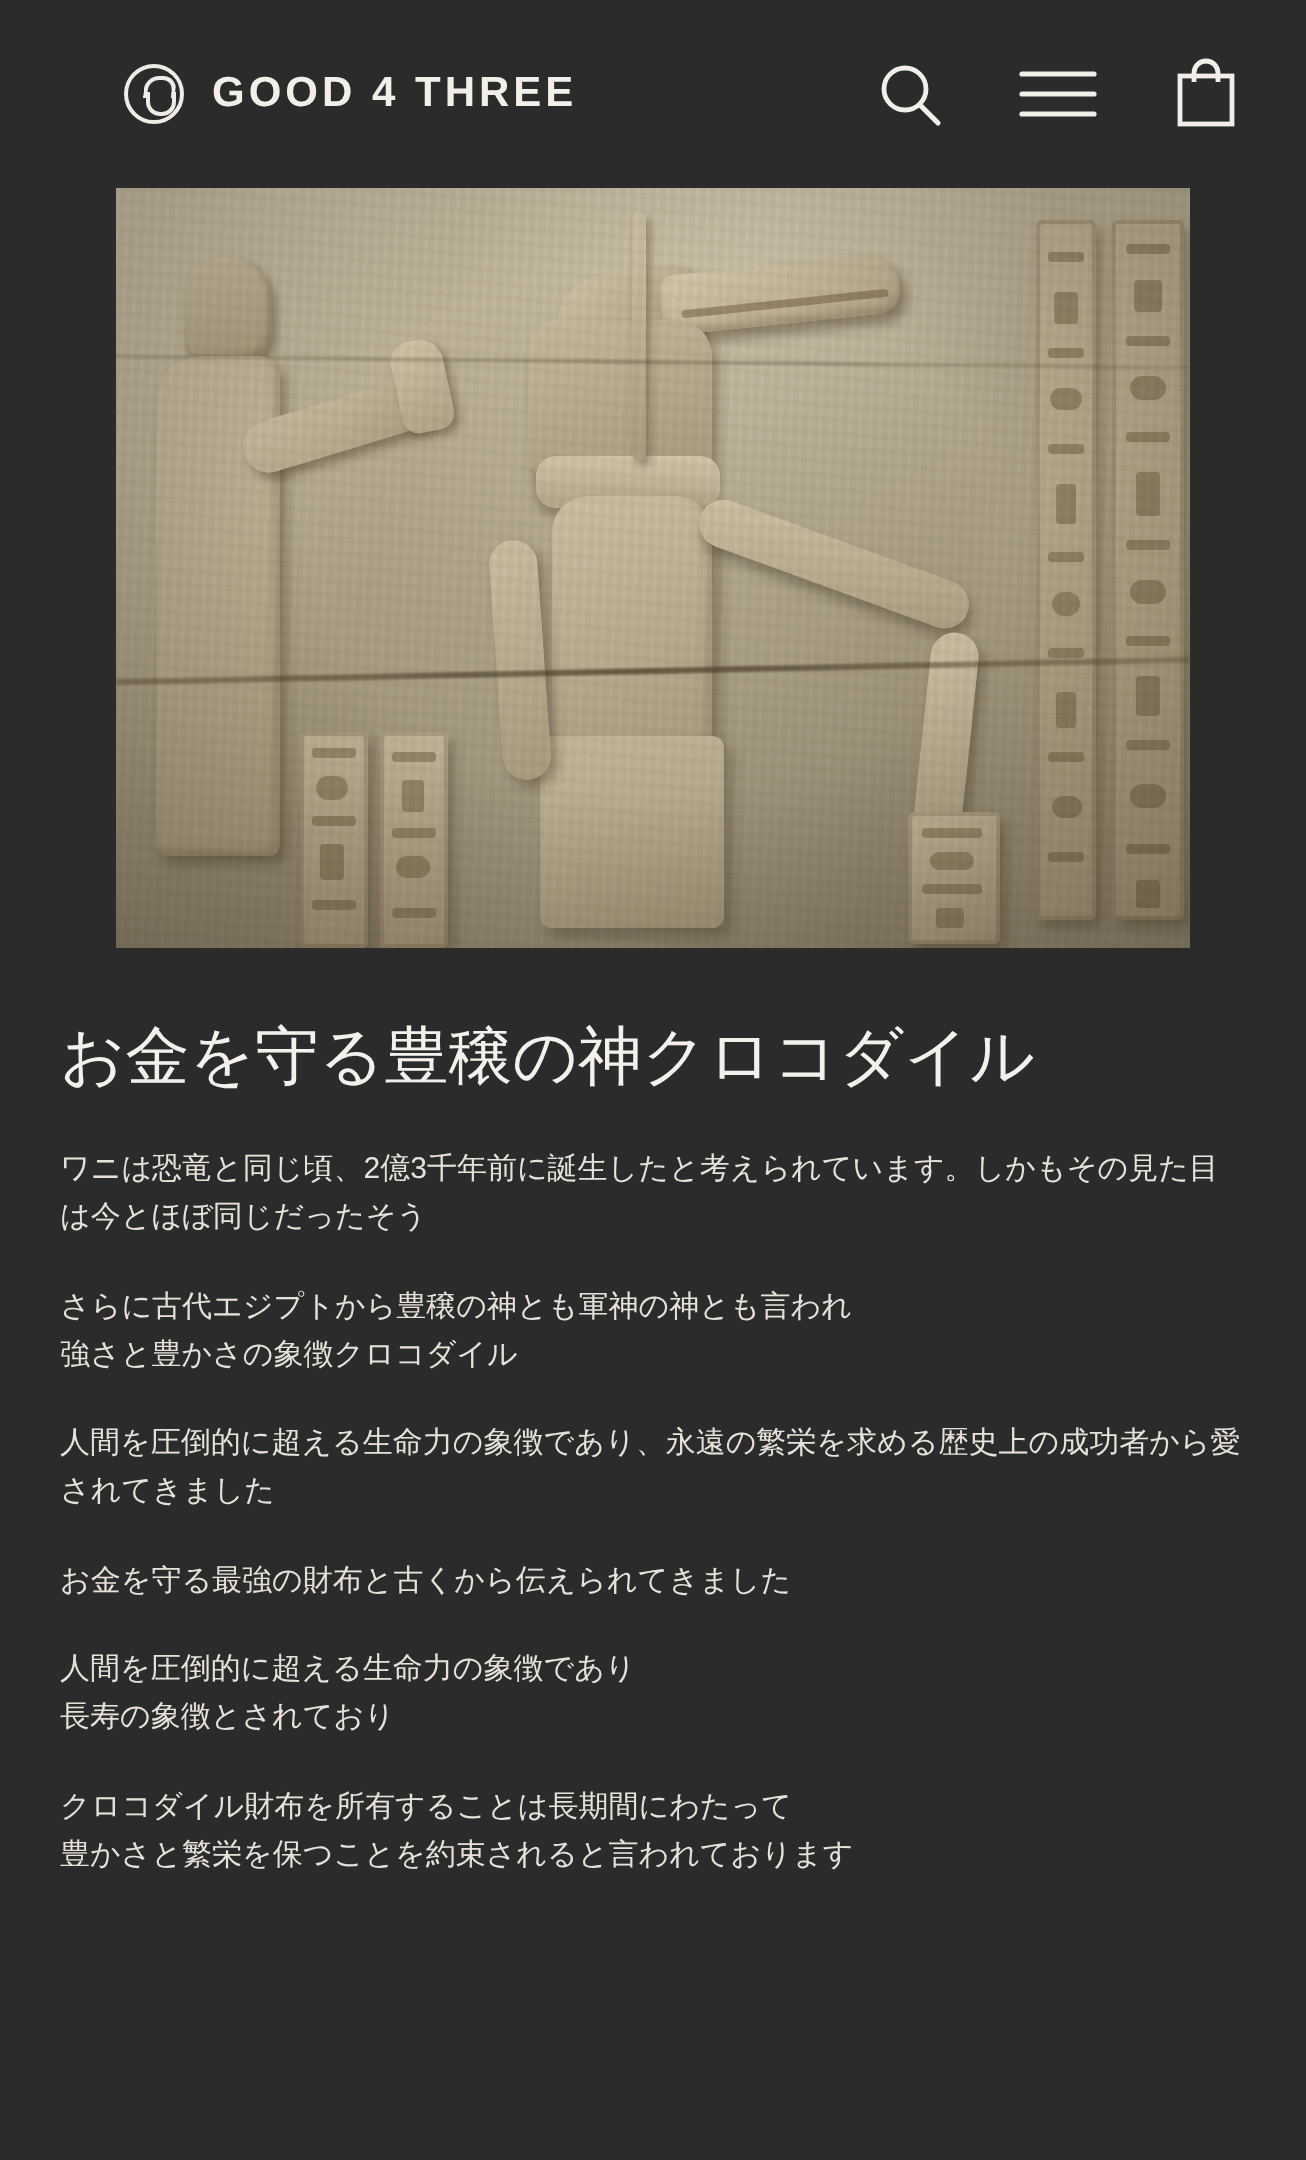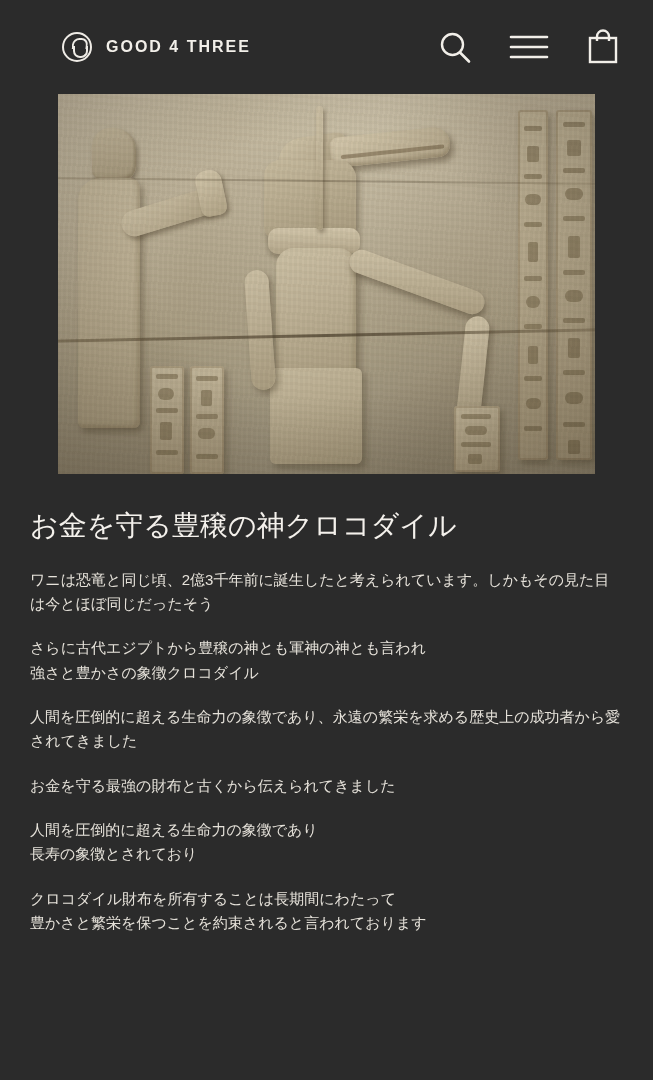--- a/index.html
+++ b/index.html
@@ -44,21 +44,21 @@
   .brand-mark::after {
     content:"";
     position:absolute;
     left:9px; top:12px;
     width:11px; height:10px;
     border:2px solid #efece6;
     border-top:none;
     border-radius:0 0 7px 7px;
   }
   .brand-name {
-    font-size:16px;
+    font-size:21px;
     letter-spacing:2.0px;
     font-weight:bold;
     color:#f2efe9;
     white-space:nowrap;
   }
   .header-actions {
     display:flex;
     align-items:center;
     gap:30px;
   }
@@ -232,21 +232,21 @@
     padding:34px 30px 40px 30px;
   }
   .eyebrow {
     font-size:21px;
     letter-spacing:4px;
     color:#ddd8cf;
     margin-bottom:18px;
     font-family:"Liberation Serif", serif;
   }
   .headline {
-    font-size:28px;
+    font-size:32px;
     line-height:1.28;
     font-weight:normal;
     color:#f4f1ec;
     margin-bottom:24px;
   }
   .para {
     font-size:15px;
     line-height:1.62;
     color:#e6e2da;
     margin-bottom:20px;

